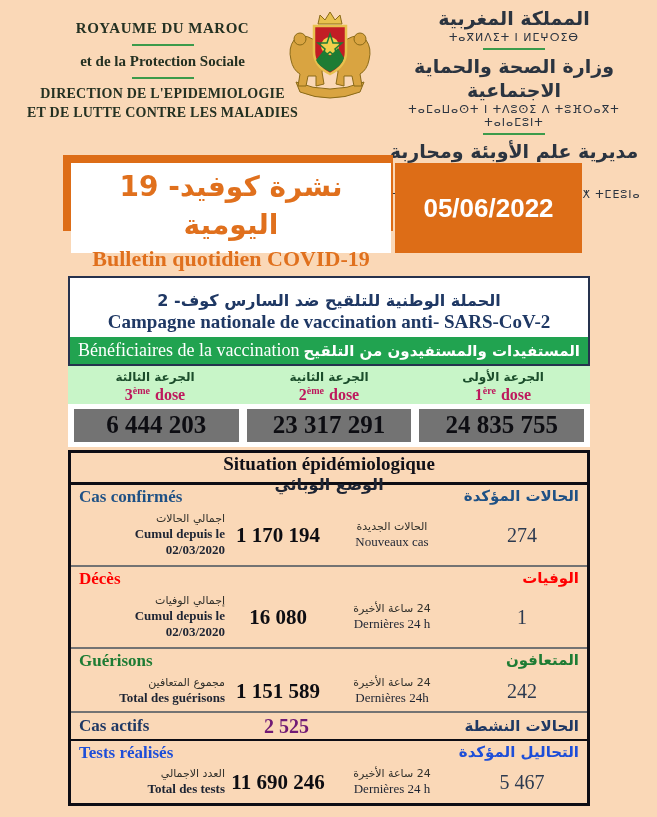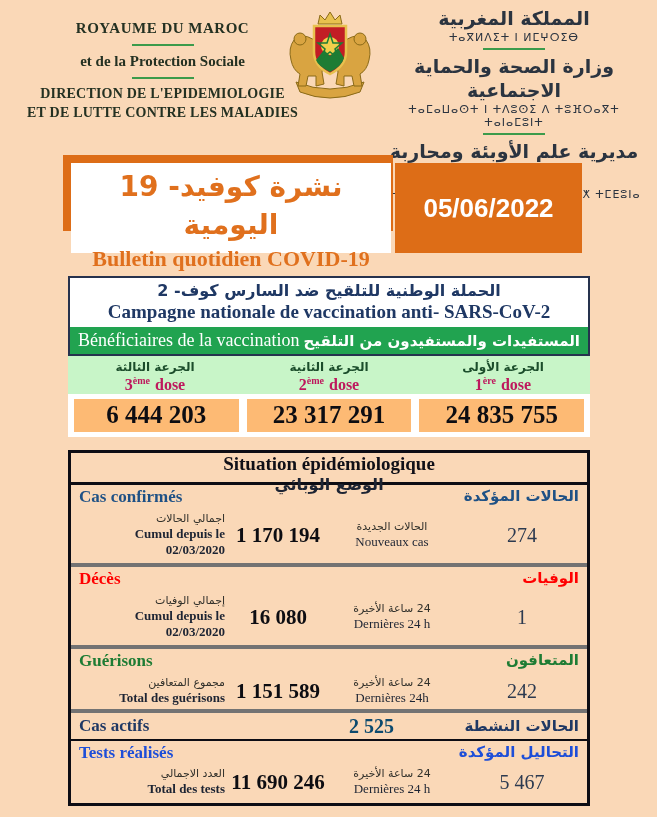--- a/index.html
+++ b/index.html
@@ -27,46 +27,46 @@
   .banner-white{position:absolute;left:71px;top:163px;width:320px;height:90px;background:#fff;text-align:center;}
   .banner-ar{color:#E0701D;font-size:28px;font-weight:bold;margin-top:5px;line-height:38px;}
   .banner-fr{color:#E0701D;font-size:22px;font-weight:bold;margin-top:2px;}
   .date-box{position:absolute;left:395px;top:163px;width:187px;height:90px;background:#DD6D17;
             display:flex;align-items:center;justify-content:center;color:#fff;
             font-family:"Liberation Sans", sans-serif;font-weight:bold;font-size:26px;}
 
   
   .vacc{position:absolute;left:68px;top:276px;width:522px;box-sizing:border-box;}
   .vacc-bordered{border:2px solid #26324e;background:#fff;}
-  .vacc-titles{text-align:center;padding:3px 16px 4px;}
+  .vacc-titles{text-align:center;padding:3px 16px 4px;margin-top:10px;}
   .vacc-ar{color:#1F3864;font-size:16px;font-weight:bold;}
   .vacc-fr{color:#1F3864;font-size:19px;font-weight:bold;margin-top:1px;}
   .vacc-band{background:#21A350;color:#fff;display:flex;justify-content:space-between;
              align-items:center;padding:3px 8px;}
   .band-fr{font-size:18px;}
   .band-ar{font-size:15px;font-weight:bold;}
   .vacc-mint{background:#C8F5C8;display:flex;text-align:center;padding-top:4px;}
   .dose-col{flex:1;}
   .dose-ar{font-size:12px;color:#1b4d2b;font-weight:bold;}
   .dose-fr{font-size:16px;font-weight:bold;color:#be185d;margin-top:1px;}
   .dose-fr sup{font-size:10px;}
   .dose-fr .w{margin-left:5px;}
   .vacc-values{background:#fff;display:flex;padding:5px 2px;}
-  .dose-value{flex:1;background:#fdba74;margin:0 4px;font-size:25px;font-weight:bold;
+  .dose-value{flex:1;background:#737373;margin:0 4px;font-size:25px;font-weight:bold;
               text-align:center;padding:2px 0 3px;color:#0d0d12;}
 
   
   .epi{position:absolute;left:68px;top:450px;width:522px;border:3px solid #0d0d14;
        box-sizing:border-box;background:#FAD8B7;}
   .epi-header{display:flex;justify-content:space-between;align-items:center;
               padding:0 8px;height:32px;border-bottom:3px solid #0d0d14;box-sizing:border-box;flex-direction:column;}
   .epi-h-fr{font-weight:bold;font-size:19px;color:#101018;}
   .epi-h-ar{font-size:16px;font-weight:bold;color:#1d2433;}
 
-  .stat-row{box-sizing:border-box;border-bottom:4px solid #737373;}
+  .stat-row{box-sizing:border-box;border-bottom:2px solid #737373;}
   .stat-row.last{border-bottom:none;}
   .row-tall{height:82px;}
   .row-mid{height:64px;}
   .row-tests{height:62px;}
   .row-title{display:flex;justify-content:space-between;padding:2px 8px 0;}
   .rt-fr{font-weight:bold;font-size:17px;}
   .rt-ar{font-size:15px;font-weight:bold;}
   .c-blue{color:#1F5185;} .c-red{color:#FF0000;} .c-green{color:#1E7C34;}
   .c-navy{color:#1F3864;} .c-dark{color:#1d4ed8;}
 
@@ -76,21 +76,21 @@
   .cell-labels-mid{text-align:center;}
   .lab-ar{font-size:11px;color:#31302a;line-height:14px;}
   .lab-fr{font-size:13px;font-weight:bold;color:#1d2433;line-height:16px;}
   .lab-fr-reg{font-size:13px;color:#1d2433;line-height:16px;}
   .cell-value-big{font-size:21px;font-weight:bold;text-align:center;color:#0d0d12;}
   .cell-value-sm{font-size:20px;text-align:center;color:#2c3a50;}
 
   .active-row{display:flex;align-items:center;height:28px;box-sizing:border-box;
               border-bottom:2px solid #0d0d14;padding:0 8px;}
   .active-left{width:185px;font-weight:bold;font-size:17px;}
-  .active-center{flex:1;text-align:right;font-size:20px;font-weight:bold;color:#0c4a6e;}
+  .active-center{flex:1;text-align:left;font-size:20px;font-weight:bold;color:#701a75;}
   .active-right{width:185px;text-align:right;font-size:15px;font-weight:bold;}
 </style>
 </head>
 <body>
 
 <div class="page">
 
   <div class="hdr-left">
     <div class="hl-kingdom">ROYAUME DU MAROC</div>
     <div class="green-rule"></div>

